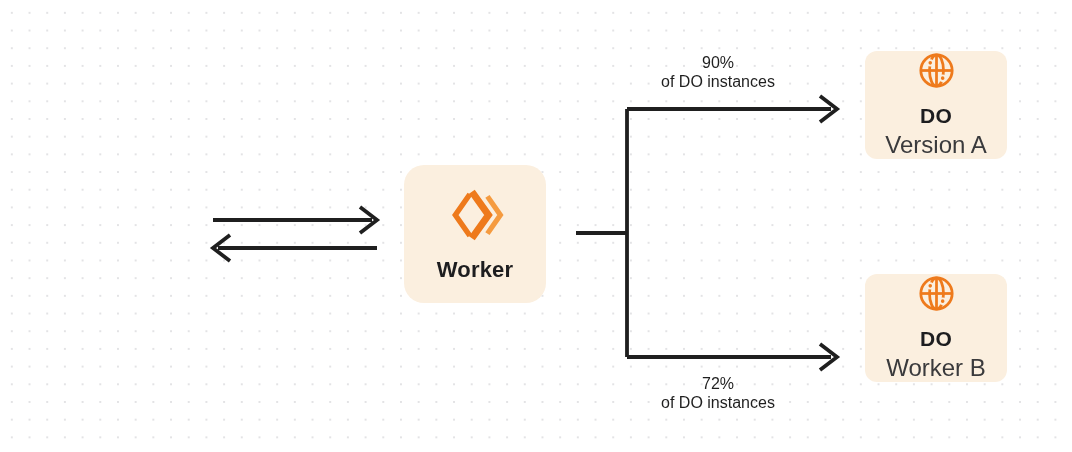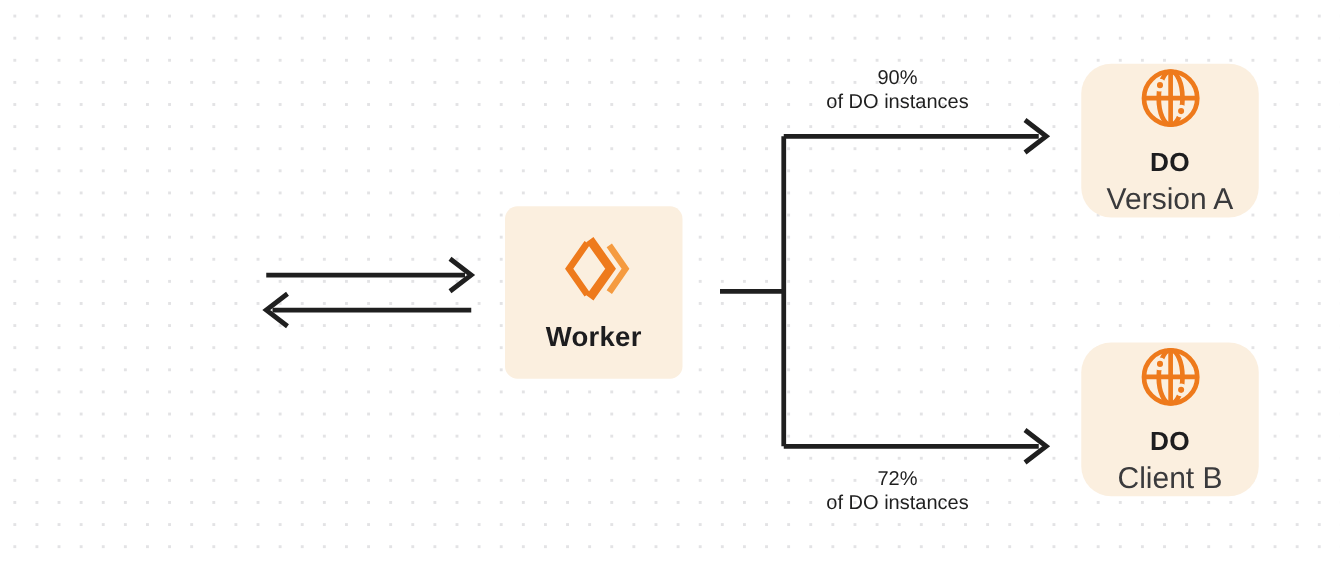--- a/index.html
+++ b/index.html
@@ -11,22 +11,22 @@
   .canvas{
     position:relative;width:1072px;height:452px;overflow:hidden;
     background-color:var(--canvas-bg);
     background-image:radial-gradient(circle,var(--grid-dot) 1.15px,transparent 1.3px);
     background-size:17.7px 17.7px;background-position:3px 4px;
   }
   .connectors{position:absolute;left:0;top:0;width:1072px;height:452px}
   .connectors path{fill:none;stroke:var(--line);stroke-width:3.8;stroke-linejoin:miter;stroke-linecap:butt}
   .node{position:absolute;display:flex;flex-direction:column;align-items:center;justify-content:center}
   .node-client{left:40px;top:163px;width:140px;height:140px;background:var(--client-bg);border-radius:10px}
-  .node-worker{left:404px;top:165px;width:142px;height:138px;background:var(--peach-bg);border-radius:10px;gap:13px}
-  .node-do{width:142px;height:123px;background:var(--peach-bg);border-radius:24px;gap:3px}
+  .node-worker{left:404px;top:165px;width:142px;height:138px;background:var(--peach-bg);border-radius:20px;gap:13px}
+  .node-do{width:142px;height:108px;background:var(--peach-bg);border-radius:12px;gap:3px}
   .node-do-a{left:865px;top:51px}
   .node-do-b{left:865px;top:274px}
   .node-title{font-size:22px;font-weight:700;color:var(--title-text);letter-spacing:.2px}
   .do-title{font-size:21px;font-weight:700;color:var(--title-text);margin-top:11px;letter-spacing:.3px}
   .do-subtitle{font-size:24px;font-weight:400;color:var(--subtitle-text)}
   .edge-label{position:absolute;left:608px;width:220px;text-align:center;color:var(--line);
     font-size:16px;font-weight:400;line-height:19px}
   .edge-label-a{top:53px}
   .edge-label-b{top:374px}
   .edge-label span{display:block}
@@ -88,16 +88,16 @@
   <div class="node node-do node-do-b">
     <svg class="globe" width="53" height="53" viewBox="0 0 48 48">
       <circle class="g" cx="24" cy="24" r="19.3"></circle>
       <line class="g" x1="5.2" y1="24" x2="42.8" y2="24"></line>
       <ellipse class="g" cx="24" cy="24" rx="8.6" ry="19.3"></ellipse>
       <line class="g" x1="24" y1="4.7" x2="24" y2="43.3"></line>
       <circle class="g-dot" cx="16.3" cy="14.6" r="3.4"></circle>
       <circle class="g-dot" cx="31.6" cy="33.4" r="3.4"></circle>
     </svg>
     <span class="do-title">DO</span>
-    <span class="do-subtitle">Client B</span>
+    <span class="do-subtitle">Worker B</span>
   </div>
 
 </div>
 
 </body></html>

